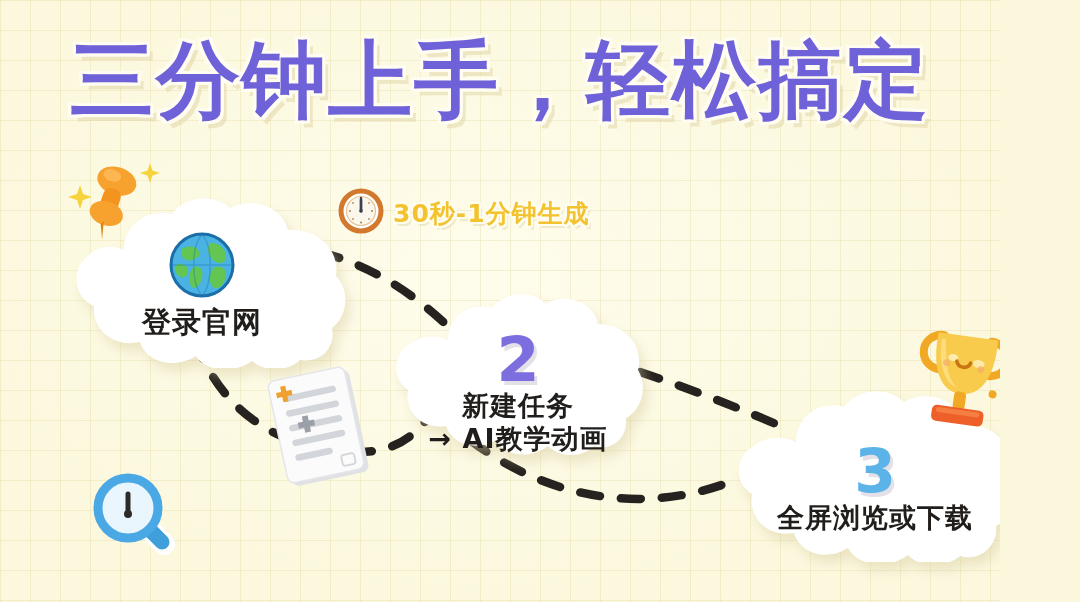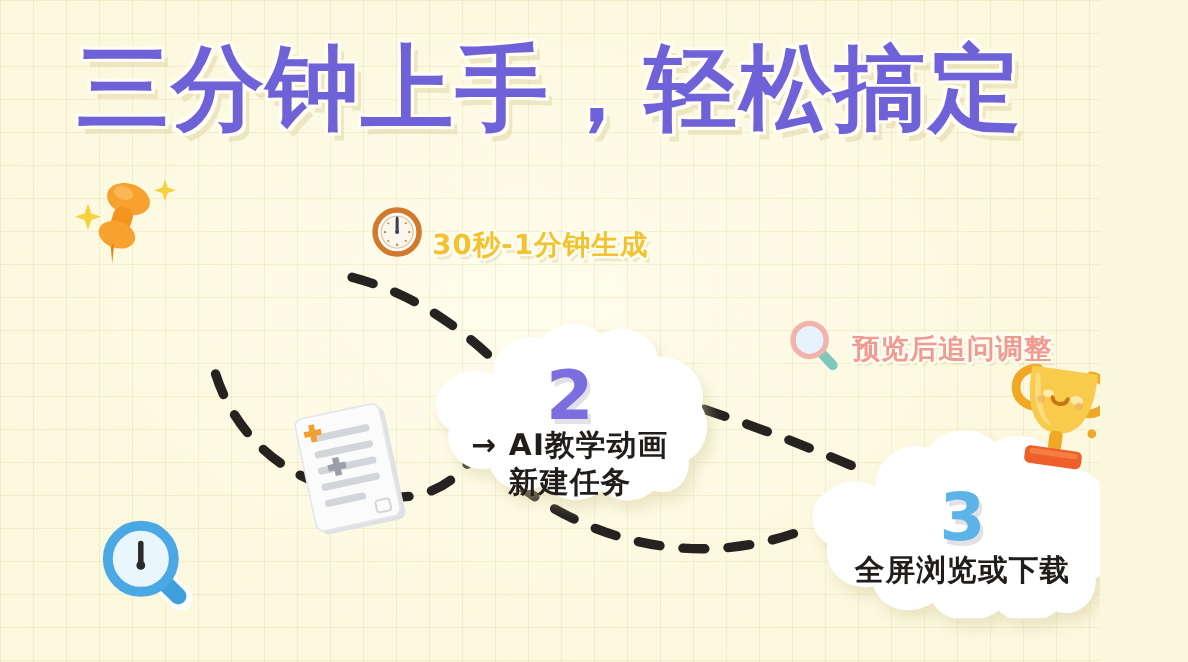--- a/index.html
+++ b/index.html
@@ -124,21 +124,21 @@
   }
   .annot-text {
     font-family: "DejaVu Sans", "Liberation Sans", sans-serif;
     font-weight: 700;
     font-size: 25px;
     letter-spacing: 1px;
     text-shadow: 2px 0 0 #fffdf0, -2px 0 0 #fffdf0, 0 2px 0 #fffdf0, 0 -2px 0 #fffdf0,
                  2px 2px 0 #fffdf0, -2px 2px 0 #fffdf0, 2px -2px 0 #fffdf0, -2px -2px 0 #fffdf0,
                  3px 4px 0 rgba(224,214,172,0.5);
   }
-  #annot-time { left: 338px; top: 188px; align-items: flex-end; }
+  #annot-time { left: 338px; top: 188px; }
   #annot-time .annot-text { color: #f3c32f; }
 
   #annot-preview { left: 714px; top: 288px; }
   #annot-preview .annot-text { color: #f09a94; }
 
   #annot-download { left: 86px; top: 466px; }
   #annot-download .annot-text { color: #4aa8e4; font-size: 24px; }
 
   
   .float-icon { position: absolute; }
@@ -160,42 +160,74 @@
 
     <path class="dash-path" d="M 320,252 C 380,268 420,300 452,330"></path>
 
     <path class="dash-path" d="M 196,340 C 215,400 270,452 360,452 C 400,452 420,430 432,412"></path>
 
     <path class="dash-path" d="M 640,372 C 700,392 748,412 790,430"></path>
 
     <path class="dash-path" d="M 470,440 C 560,508 660,512 740,478"></path>
   </svg>
 
+  <div class="cloud" id="cloud-1">
+    <svg width="300" height="170" viewBox="0 0 300 170">
+      <path fill="#ffffff" d="
+        M 72,52
+        C 72,26 96,10 120,16
+        C 132,-2 162,-5 178,10
+        C 200,-2 230,8 236,32
+        C 266,30 288,52 284,78
+        C 298,92 296,118 280,130
+        C 284,150 268,166 248,162
+        C 236,174 212,174 200,163
+        C 182,176 154,174 144,158
+        C 122,172 94,164 88,144
+        C 62,150 40,132 42,108
+        C 22,100 18,72 36,58
+        C 44,48 60,46 72,52 Z"></path>
+    </svg>
+    <div class="cloud-content">
+      <span id="icon-globe" class="float-icon">
+        <svg width="72" height="72" viewBox="0 0 72 72">
+          <circle cx="36" cy="36" r="31" fill="#4ab3e3" stroke="#1b6fa8" stroke-width="3"></circle>
+          <path fill="#63c552" d="M16,20 C22,16 30,17 33,22 C36,27 30,30 26,31 C20,33 13,28 16,20 Z"></path>
+          <path fill="#63c552" d="M10,36 C15,33 21,36 22,41 C23,47 17,50 13,47 C9,44 7,39 10,36 Z"></path>
+          <path fill="#63c552" d="M28,38 C34,36 38,42 36,49 C34,57 28,62 25,57 C22,52 23,41 28,38 Z"></path>
+          <path fill="#63c552" d="M44,14 C52,13 59,19 60,26 C61,33 55,36 50,33 C44,30 39,20 44,14 Z"></path>
+          <path fill="#63c552" d="M49,38 C55,36 61,40 60,47 C59,55 52,62 47,58 C42,54 43,41 49,38 Z"></path>
+          <path fill="none" stroke="#1b6fa8" stroke-width="1.4" opacity="0.35" d="M5,36 H67 M36,5 C25,18 25,54 36,67 M36,5 C47,18 47,54 36,67"></path>
+        </svg>
+      </span>
+      <span class="cloud-label">登录官网</span>
+    </div>
+  </div>
 
   <div class="cloud" id="cloud-2">
     <svg width="256" height="164" viewBox="0 0 256 164">
       <path fill="#ffffff" d="
         M 58,48
         C 58,24 80,10 102,16
         C 114,0 142,-3 156,12
         C 176,0 204,10 208,32
         C 236,32 254,54 248,78
         C 258,94 252,118 236,126
         C 238,146 222,160 204,154
         C 192,166 170,166 158,154
         C 140,168 114,164 106,148
         C 86,160 62,152 56,134
         C 32,138 14,120 18,98
         C 2,88 2,62 20,52
         C 30,44 46,42 58,48 Z"></path>
     </svg>
     <div class="cloud-content">
       <span class="step-num">2</span>
+      <span class="cloud-label">新建任务</span>
       <span class="cloud-label">→ AI教学动画</span>
-      <span class="cloud-label">新建任务</span>
     </div>
   </div>
 
   <div class="cloud" id="cloud-3">
     <svg width="290" height="172" viewBox="0 0 290 172">
       <path fill="#ffffff" d="
         M 66,52
         C 66,26 90,10 114,17
         C 128,-2 158,-4 174,12
         C 196,-1 228,9 234,34
@@ -232,30 +264,20 @@
             <circle cx="15" cy="15" r="0.9"></circle>
         </g>
         <line x1="23" y1="23" x2="23" y2="10" stroke="#3b3f52" stroke-width="2.4" stroke-linecap="round"></line>
         <line x1="23" y1="23" x2="23" y2="12" stroke="#3b3f52" stroke-width="2.4" stroke-linecap="round"></line>
         <circle cx="23" cy="23" r="1.8" fill="#3b3f52"></circle>
       </svg>
     </span>
     <span class="annot-text">30秒-1分钟生成</span>
   </div>
 
-  <div class="annot" id="annot-preview">
-    <span>
-      <svg width="52" height="52" viewBox="0 0 52 52">
-        <line x1="31" y1="31" x2="43" y2="44" stroke="#7ec7bc" stroke-width="9" stroke-linecap="round"></line>
-        <circle cx="22" cy="21" r="15" fill="#ddf0fb" stroke="#f2b3ad" stroke-width="5"></circle>
-        <circle cx="22" cy="21" r="12.5" fill="#e6f3fc"></circle>
-      </svg>
-    </span>
-    <span class="annot-text">预览后追问调整</span>
-  </div>
 
   <div class="annot" id="annot-download">
     <span>
       <svg width="96" height="96" viewBox="0 0 96 96">
         <g filter="none">
           <line x1="62" y1="62" x2="78" y2="78" stroke="#ffffff" stroke-width="22" stroke-linecap="round"></line>
           <line x1="62" y1="62" x2="76" y2="76" stroke="#3f9fdb" stroke-width="15" stroke-linecap="round"></line>
           <circle cx="42" cy="42" r="33" fill="#ffffff"></circle>
           <circle cx="42" cy="42" r="30" fill="#eaf6fd" stroke="#4aa8e4" stroke-width="9"></circle>
           <line x1="42" y1="28" x2="42" y2="46" stroke="#2c2b29" stroke-width="5" stroke-linecap="round"></line>

